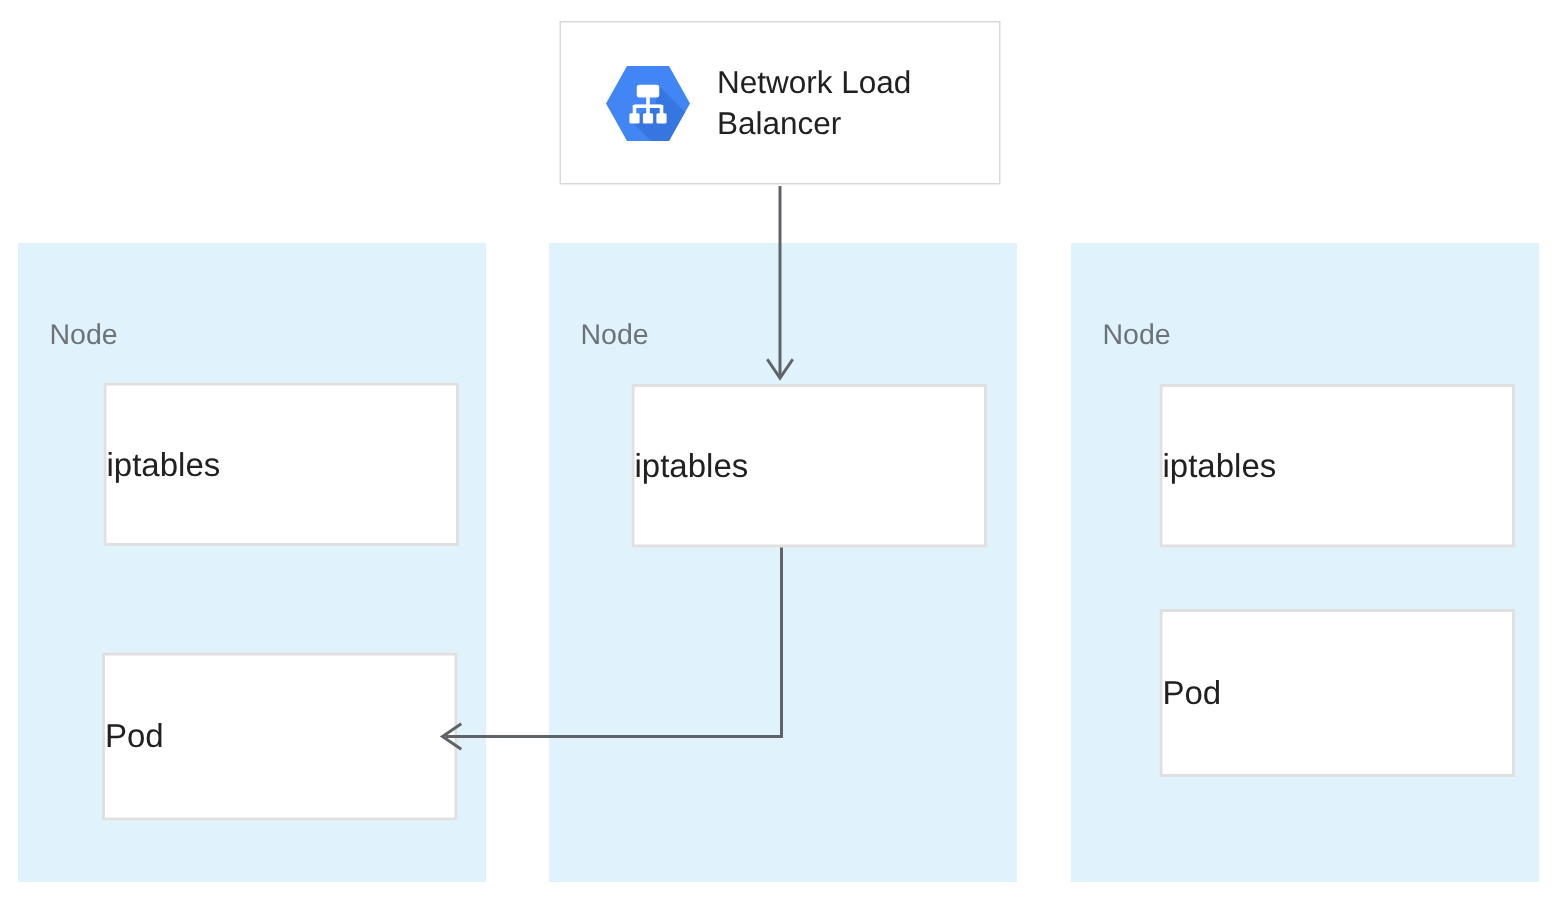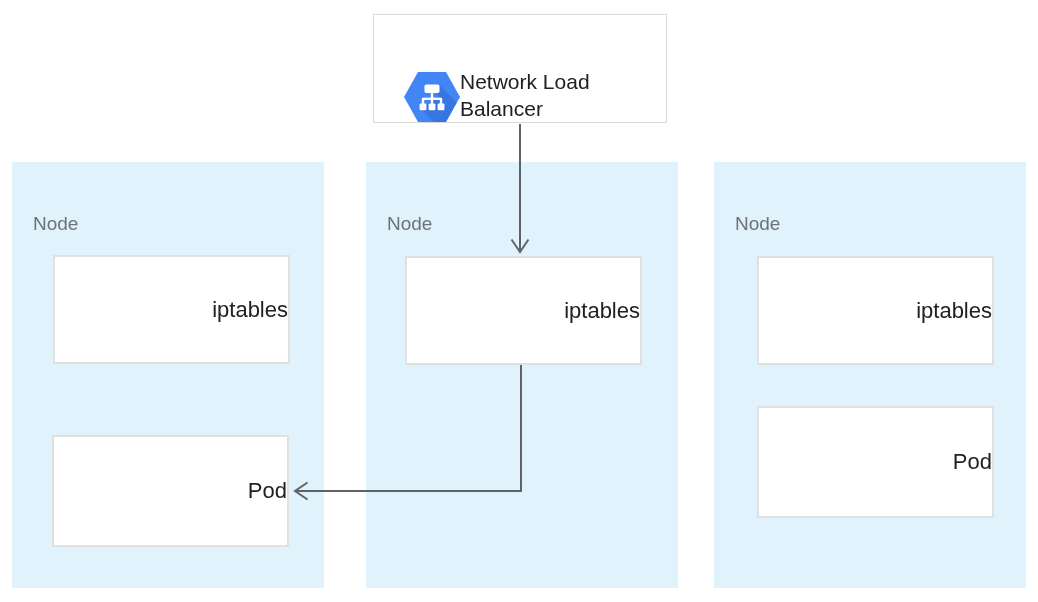--- a/index.html
+++ b/index.html
@@ -18,22 +18,22 @@
     width:1038px;height:602px;
     background:#ffffff;
     font-family:"Liberation Sans","DejaVu Sans",sans-serif;
     overflow:hidden;
   }
   
   .nlb-box{
     position:absolute;left:373px;top:14px;width:294px;height:109px;
     background:#ffffff;border:1px solid var(--nlb-border);
     box-sizing:border-box;
-    display:flex;align-items:flex-end;
-    padding-left:30px;
+    display:flex;align-items:center;
+    padding-left:30px;gap:18px;
   }
   .hex-icon{width:56px;height:50px;flex:0 0 auto;}
   .nlb-label{
     font-size:21px;line-height:27px;color:var(--text-dark);
     width:160px;
   }
   
   .node{
     position:absolute;top:162px;width:312px;height:426px;
     background:var(--node-bg);
@@ -45,21 +45,21 @@
   .node-label{
     position:absolute;left:21px;top:27px;
     font-size:19px;color:var(--text-gray);margin-top:24px;
   }
   
   .inner-box{
     position:absolute;
     width:237px;height:109px;
     background:#ffffff;border:2px solid var(--box-border);
     box-sizing:border-box;
-    display:flex;align-items:center;justify-content:flex-end;
+    display:flex;align-items:center;justify-content:flex-start;margin-left:16px;
   }
   .inner-box .box-label{
     font-size:22px;color:var(--text-dark);
   }
   .node-1 .box-iptables{left:41px;top:93px;}
   .node-1 .box-pod{left:40px;top:273px;height:112px;}
   .node-2 .box-iptables{left:39px;top:94px;}
   .node-3 .box-iptables{left:43px;top:94px;}
   .node-3 .box-pod{left:43px;top:244px;height:112px;}
   

